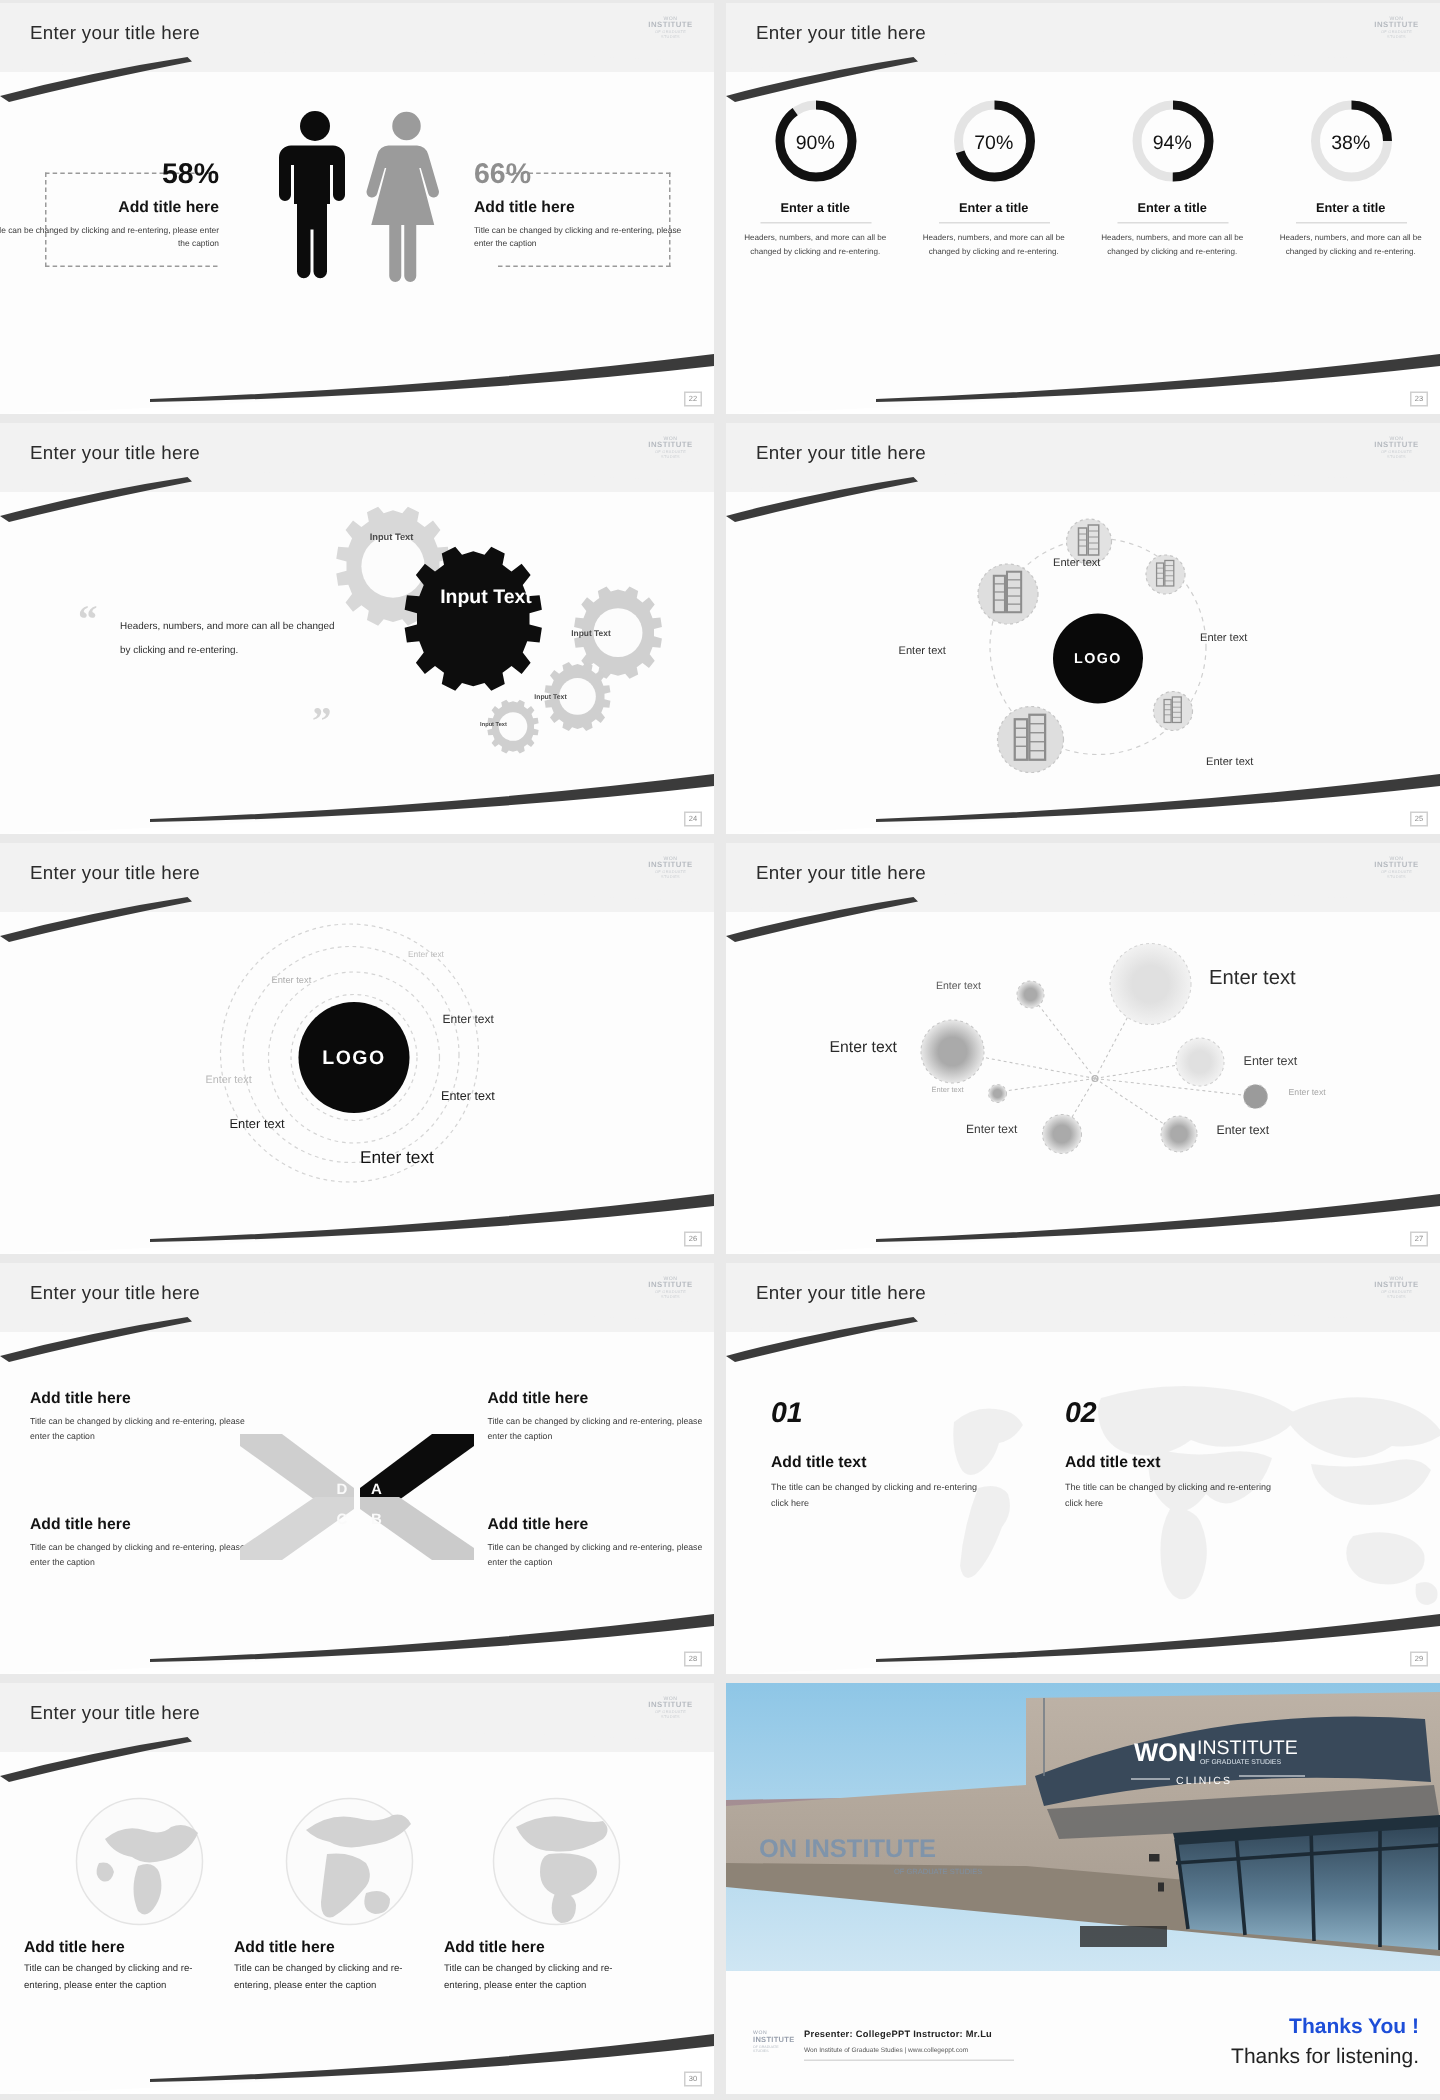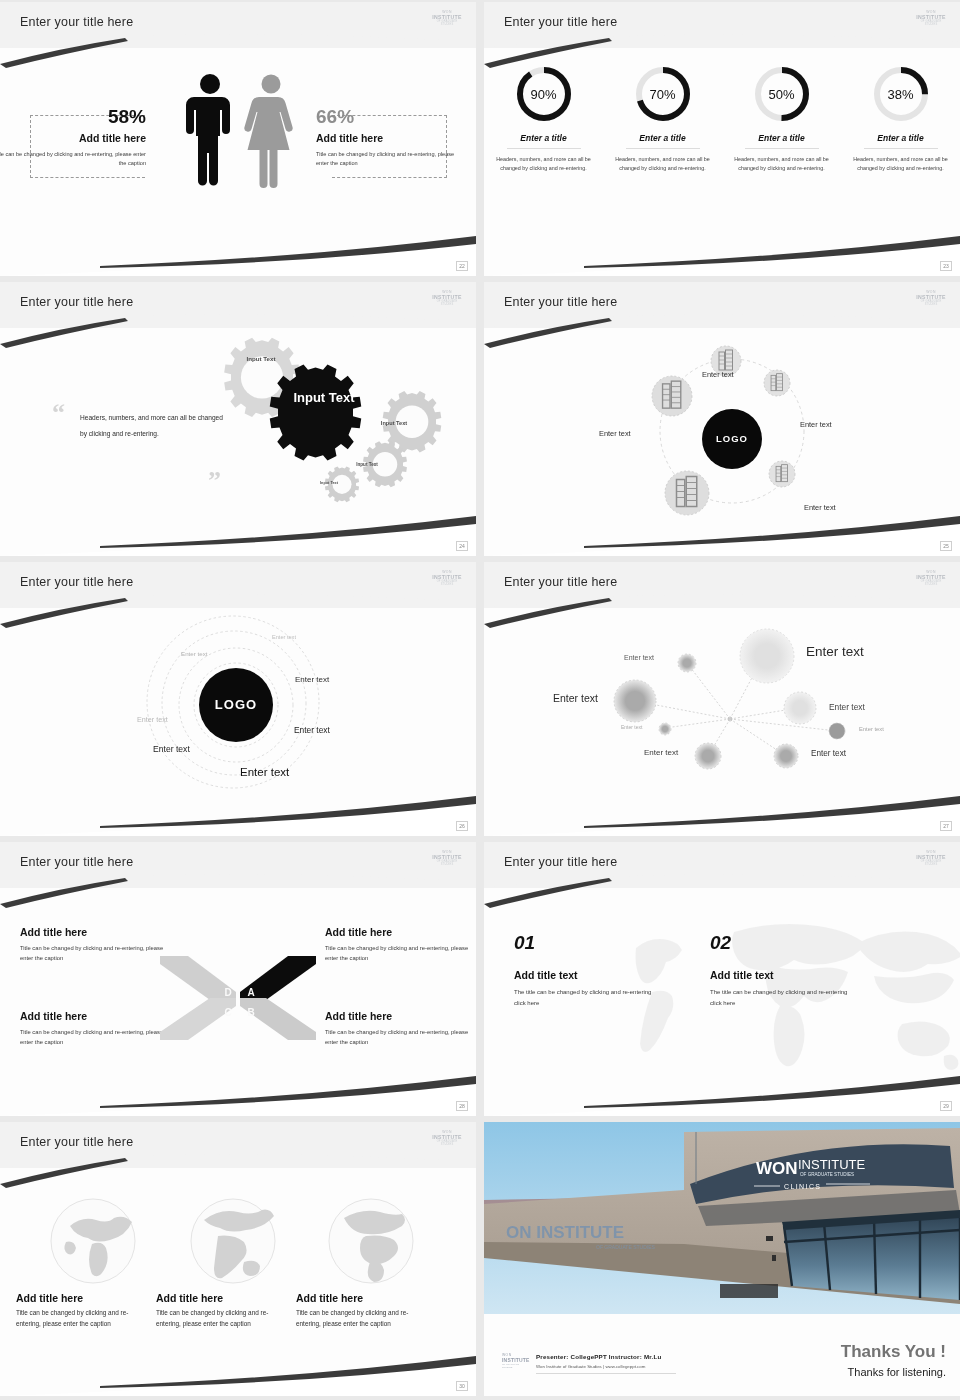--- a/index.html
+++ b/index.html
@@ -68,21 +68,21 @@
   .blk-cap { font-size:5.6px; color:#3c3c3c; line-height:9px; margin-top:6px;}
   .brk { position:absolute; border:1px dashed #9a9a9a; }
   .figs { position:absolute; left:176px; top:70px; width:132px; height:132px; }
 
   
   .donuts { position:absolute; left:0; top:16px; width:100%; display:flex; }
   .dcell { flex:1; text-align:center; padding:0 6px; }
   .dring { width:60px; height:60px; margin:0 auto; position:relative; }
   .dnum { position:absolute; inset:0; display:flex; align-items:center; justify-content:center;
           font-size:13px; font-weight:normal; color:#111; }
-  .dttl { font-size:8.5px; font-weight:bold; color:#111; margin-top:9px;font-style:italic; }
+  .dttl { font-size:8.5px; font-weight:bold; color:#111; margin-top:9px; }
   .dhr  { width:74px; height:1px; background:#dcdcdc; margin:5px auto 0; }
   .dcap { font-size:5.4px; color:#444; line-height:9px; margin-top:6px; }
 
   
   .quote-mark { position:absolute; font-size:26px; color:#d5d5d5; font-family:"Liberation Serif",serif;
                 font-weight:bold; line-height:1; }
   .quote-txt { position:absolute; left:80px; top:82px; width:150px;
                font-size:6.6px; color:#2c2c2c; line-height:16px; }
   .gear-svg { position:absolute; left:216px; top:6px; }
   .gear-lab { position:absolute; text-align:center; color:#4b4b4b; font-weight:bold; }
@@ -108,22 +108,22 @@
   .n-cap { font-size:6px; color:#3b3b3b; line-height:10.5px; margin-top:6px; }
 
   
   .g-cell { position:absolute; width:130px; text-align:left; }
   .g-ttl { font-size:10.5px; font-weight:bold; color:#111; }
   .g-cap { font-size:6.4px; color:#2f2f2f; line-height:11px; margin-top:3px; }
 
   
   .photo { position:absolute; left:0; top:0; width:100%; height:192px; overflow:hidden; }
   .thx-wrap { position:absolute; right:14px; bottom:18px; text-align:right; }
-  .thx-1 { font-size:17px; font-weight:bold; color:#737373; }
-  .thx-2 { font-size:11px; color:#222; margin-top:4px; }
+  .thx-1 { font-size:14px; font-weight:bold; color:#1d4ed8; }
+  .thx-2 { font-size:14px; color:#222; margin-top:4px; }
   .pres-wrap { position:absolute; left:18px; bottom:22px; display:flex; align-items:flex-start; gap:8px;}
   .pres-logo { width:26px; opacity:.55; }
   .pres-l1 { font-size:6.2px; color:#222; font-weight:bold; letter-spacing:.2px;}
   .pres-l2 { font-size:4.4px; color:#5a5a5a; margin-top:4px; }
   .pres-line { width:140px; height:1px; background:#d9d9d9; margin-top:4px; }
 </style>
 </head>
 <body>
 
 <div class="deck">
@@ -218,21 +218,21 @@
           <div class="dhr"></div>
           <div class="dcap">Headers, numbers, and more can all be changed by clicking and re-entering.</div>
         </div>
 
         <div class="dcell">
           <div class="dring">
             <svg viewBox="0 0 40 40" width="60" height="60">
               <circle cx="20" cy="20" r="16" fill="none" stroke="#e4e4e4" stroke-width="4"></circle>
               <circle cx="20" cy="20" r="16" fill="none" stroke="#111" stroke-width="4" stroke-dasharray="50.3 100.5" transform="rotate(-90 20 20)" stroke-linecap="butt"></circle>
             </svg>
-            <div class="dnum">50%</div>
+            <div class="dnum">94%</div>
           </div>
           <div class="dttl">Enter a title</div>
           <div class="dhr"></div>
           <div class="dcap">Headers, numbers, and more can all be changed by clicking and re-entering.</div>
         </div>
 
         <div class="dcell">
           <div class="dring">
             <svg viewBox="0 0 40 40" width="60" height="60">
               <circle cx="20" cy="20" r="16" fill="none" stroke="#e4e4e4" stroke-width="4"></circle>

